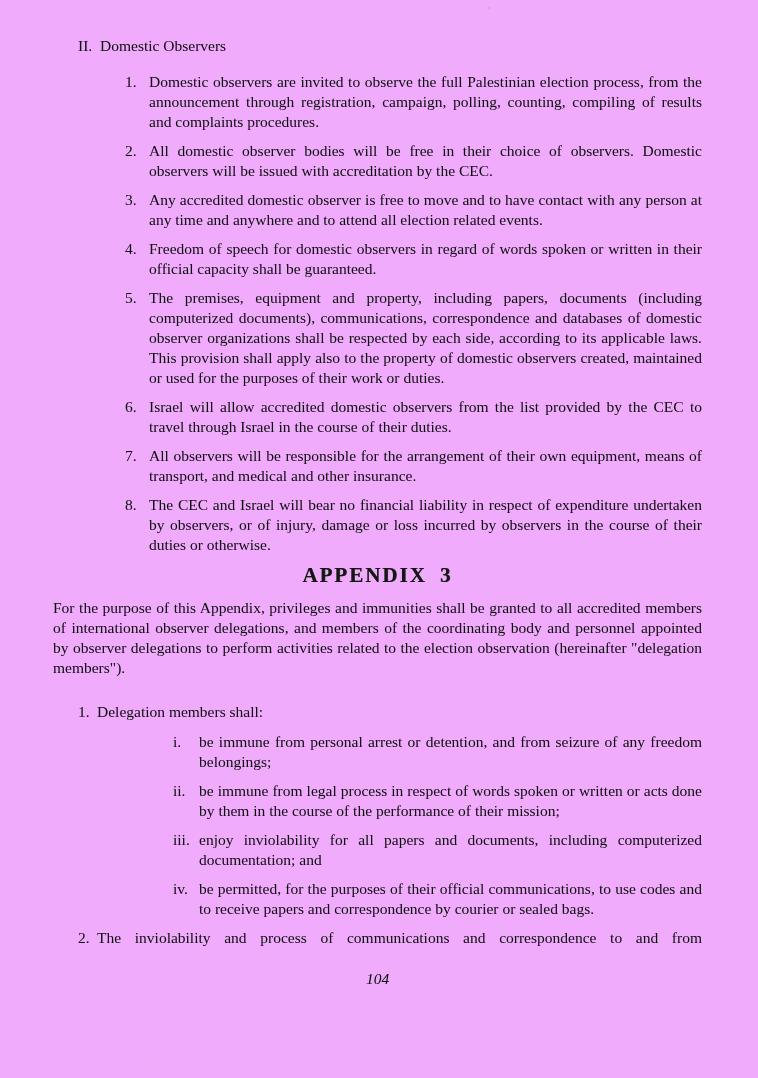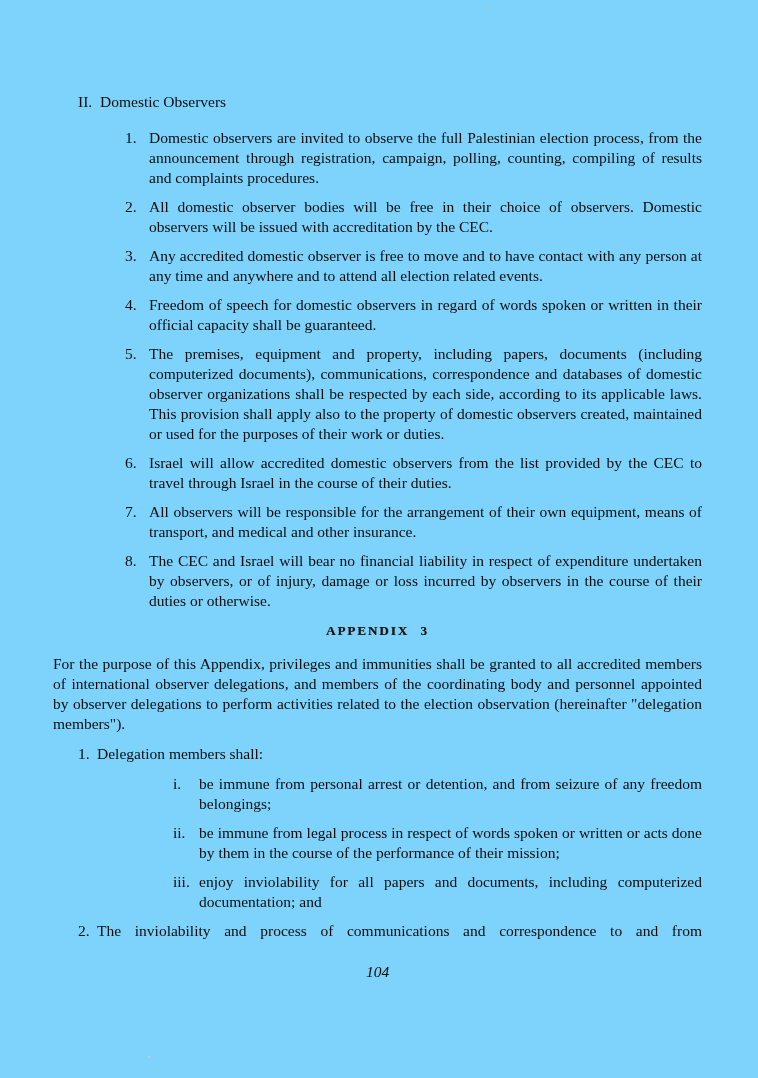--- a/index.html
+++ b/index.html
@@ -4,28 +4,28 @@
 <style>
   html, body {
     margin: 0;
     padding: 0;
     background: #ffffff;
   }
   .page {
     position: relative;
     width: 758px;
     height: 1078px;
-    background: #7dd3fc;
+    background: #f0abfc;
     overflow: hidden;
     font-family: "Liberation Serif", "DejaVu Serif", serif;
     font-size: 15.5px;
     line-height: 20px;
     color: #0c0c0c;
     box-sizing: border-box;
-    padding: 92px 56px 0 53px;
+    padding: 36px 56px 0 53px;
   }
   .just { text-align: justify; }
   .force-just { text-align: justify; text-align-last: justify; }
 
   
   .sec-head {
     margin-left: 25px;
     margin-bottom: 16px;
     white-space: nowrap;
   }
@@ -35,33 +35,33 @@
   .l1 { margin-left: 72px; }
   .l1 .row { display: flex; margin-bottom: 9px; }
   .l1 .n { flex: none; width: 24px; }
   .l1 .t { flex: 1; }
 
   
   .app-head {
     margin-top: 2px;
     text-align: center;
     font-weight: bold;
-    font-size: 13px;
+    font-size: 21px;
     line-height: 22px;
     letter-spacing: 2px;
     word-spacing: 6px;
     color: #161616;
     text-shadow: 0.4px 0 0 #555;
   }
   .app-sub {
     margin-top: 8px;
     text-align: center;
   }
   .intro {
-    margin: 12px 0 10px 0;
+    margin: 12px 0 24px 0;
   }
 
   
   .l2 { margin-left: 25px; }
   .l2 .row { display: flex; }
   .l2 .n { flex: none; width: 19px; }
   .l2 .t { flex: 1; }
 
   
   .sublist { margin-left: 95px; margin-top: 10px; }
@@ -145,20 +145,24 @@
         <span class="t just">be immune from personal arrest or detention, and from seizure of any freedom belongings;</span>
       </div>
       <div class="row">
         <span class="n">ii.</span>
         <span class="t just">be immune from legal process in respect of words spoken or written or acts done by them in the course of the performance of their mission;</span>
       </div>
       <div class="row">
         <span class="n">iii.</span>
         <span class="t just">enjoy inviolability for all papers and documents, including computerized documentation; and</span>
       </div>
+      <div class="row">
+        <span class="n">iv.</span>
+        <span class="t just">be permitted, for the purposes of their official communications, to use codes and to receive papers and correspondence by courier or sealed bags.</span>
+      </div>
     </div>
 
     <div class="row last">
       <span class="n">2.</span>
       <span class="t force-just">The inviolability and process of communications and correspondence to and from</span>
     </div>
   </div>
 
   <div class="page-num">104</div>
 

